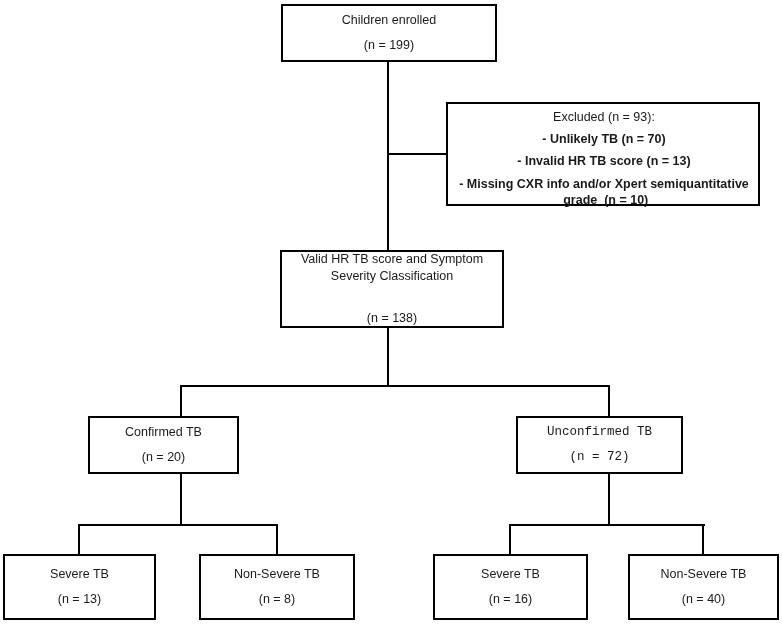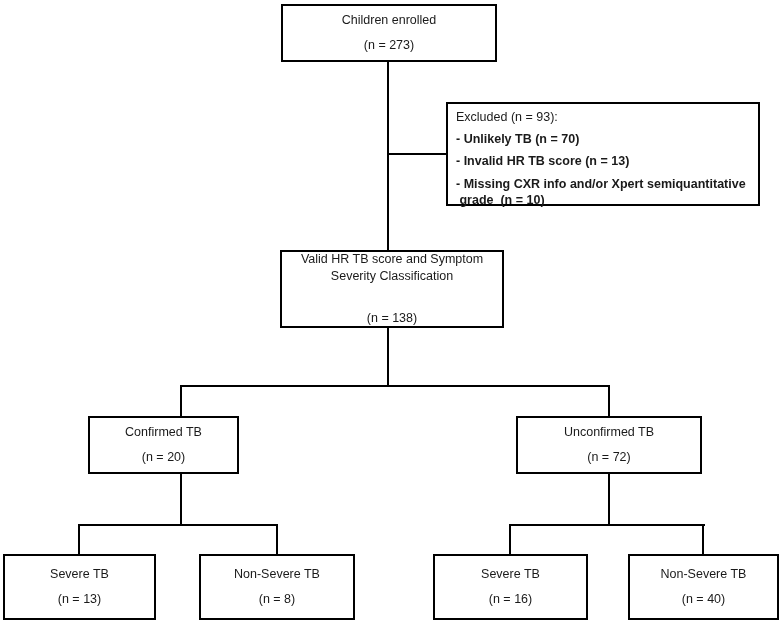--- a/index.html
+++ b/index.html
@@ -23,25 +23,25 @@
     flex-direction: column;
     align-items: center;
     justify-content: center;
     text-align: center;
     font-size: 12.5px;
     line-height: 1.38;
     gap: 7px;
   }
   .n-enrolled    { left: 281px; top: 4px;   width: 216px; height: 58px; }
   .n-excluded    { left: 446px; top: 102px; width: 314px; height: 104px;
-                   display: block; text-align: left; padding: 5px 6px 16px 8px; }
+                   display: block; text-align: center; padding: 5px 6px 16px 8px; }
   .n-valid       { left: 280px; top: 250px; width: 224px; height: 78px; gap: 24px; }
   .n-valid .label{ width: 200px; }
   .n-confirmed   { left: 88px;  top: 416px; width: 151px; height: 58px; }
-  .n-unconfirmed { left: 516px; top: 416px; width: 186px; height: 58px; }
+  .n-unconfirmed { left: 516px; top: 416px; width: 167px; height: 58px; font-family: Liberation Mono, monospace; }
   .n-severe1     { left: 3px;   top: 554px; width: 153px; height: 66px; }
   .n-nonsevere1  { left: 199px; top: 554px; width: 156px; height: 66px; }
   .n-severe2     { left: 433px; top: 554px; width: 155px; height: 66px; }
   .n-nonsevere2  { left: 628px; top: 554px; width: 151px; height: 66px; }
 
   .ex-title { line-height: 16.2px; margin-bottom: 6px; }
   .ex-item  { line-height: 16.2px; margin-bottom: 6px; white-space: pre; font-weight: bold; }
 
   
   .cline { position: absolute; background: #000000; }
@@ -78,21 +78,21 @@
   <div class="cline h c8"></div>
   <div class="cline v c9"></div>
   <div class="cline v c10"></div>
   <div class="cline v c11"></div>
   <div class="cline h c12"></div>
   <div class="cline v c13"></div>
   <div class="cline v c14"></div>
 
   <div class="node n-enrolled">
     <div class="label">Children enrolled</div>
-    <div class="count">(n = 273)</div>
+    <div class="count">(n = 199)</div>
   </div>
 
   <div class="node n-excluded">
     <div class="ex-title">Excluded (n = 93):</div>
     <div class="ex-item">- Unlikely TB (n = 70)</div>
     <div class="ex-item">- Invalid HR TB score (n = 13)</div>
     <div class="ex-item">- Missing CXR info and/or Xpert semiquantitative
  grade  (n = 10)</div>
   </div>
 

